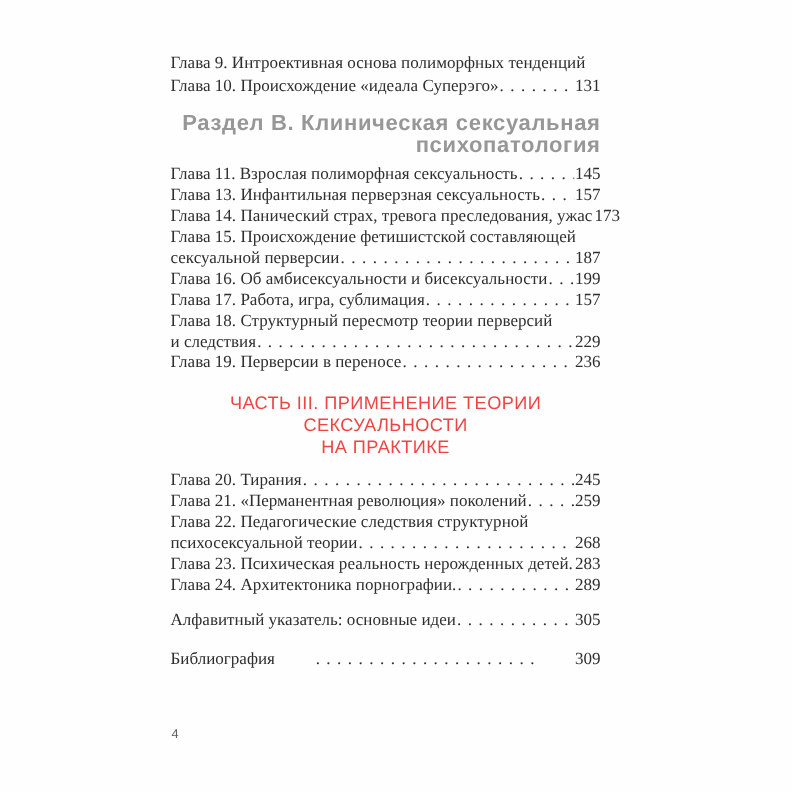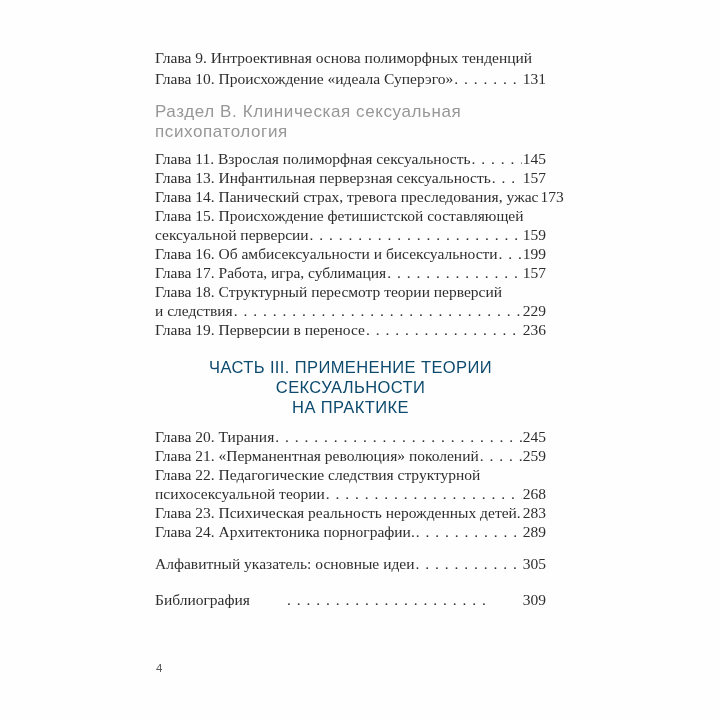--- a/index.html
+++ b/index.html
@@ -48,37 +48,37 @@
     color: #2e2e2e;
   }
   .toc-row .pagenum {
     flex: 0 0 auto;
     text-align: right;
   }
 
   .section-heading {
     margin-top: 13px;
     margin-bottom: 7px;
-    text-align: left;
+    text-align: right;
     font-family: "Liberation Sans", sans-serif;
-    font-size: 17px;
-    font-weight: 400;
+    font-size: 20px;
+    font-weight: 700;
     letter-spacing: 0.6px;
     color: #979797;
     line-height: 20px;
   }
   .part-heading {
     margin-top: 18px;
     margin-bottom: 10px;
     text-align: center;
     font-family: "Liberation Sans", sans-serif;
     font-size: 16.5px;
     font-weight: 500;
     letter-spacing: 0.4px;
-    color: #0c4a6e;
+    color: #ef4444;
     line-height: 20px;
   }
   .gap-before-index { margin-top: 13px; }
   .gap-before-biblio { margin-top: 17px; gap: 36px; }
 
   .folio {
     position: absolute;
     left: 156px;
     top: 662px;
     font-family: "Liberation Sans", sans-serif;
@@ -122,21 +122,21 @@
         <span class="dots"></span>
         <span class="pagenum">173</span>
       </div>
       <div class="toc-row no-page">
         <span class="title">Глава 15. Происхождение фетишистской составляющей</span>
 
       </div>
       <div class="toc-row">
         <span class="title">сексуальной перверсии</span>
         <span class="dots"></span>
-        <span class="pagenum">159</span>
+        <span class="pagenum">187</span>
       </div>
       <div class="toc-row">
         <span class="title">Глава 16. Об амбисексуальности и бисексуальности</span>
         <span class="dots"></span>
         <span class="pagenum">199</span>
       </div>
       <div class="toc-row">
         <span class="title">Глава 17. Работа, игра, сублимация</span>
         <span class="dots"></span>
         <span class="pagenum">157</span>

